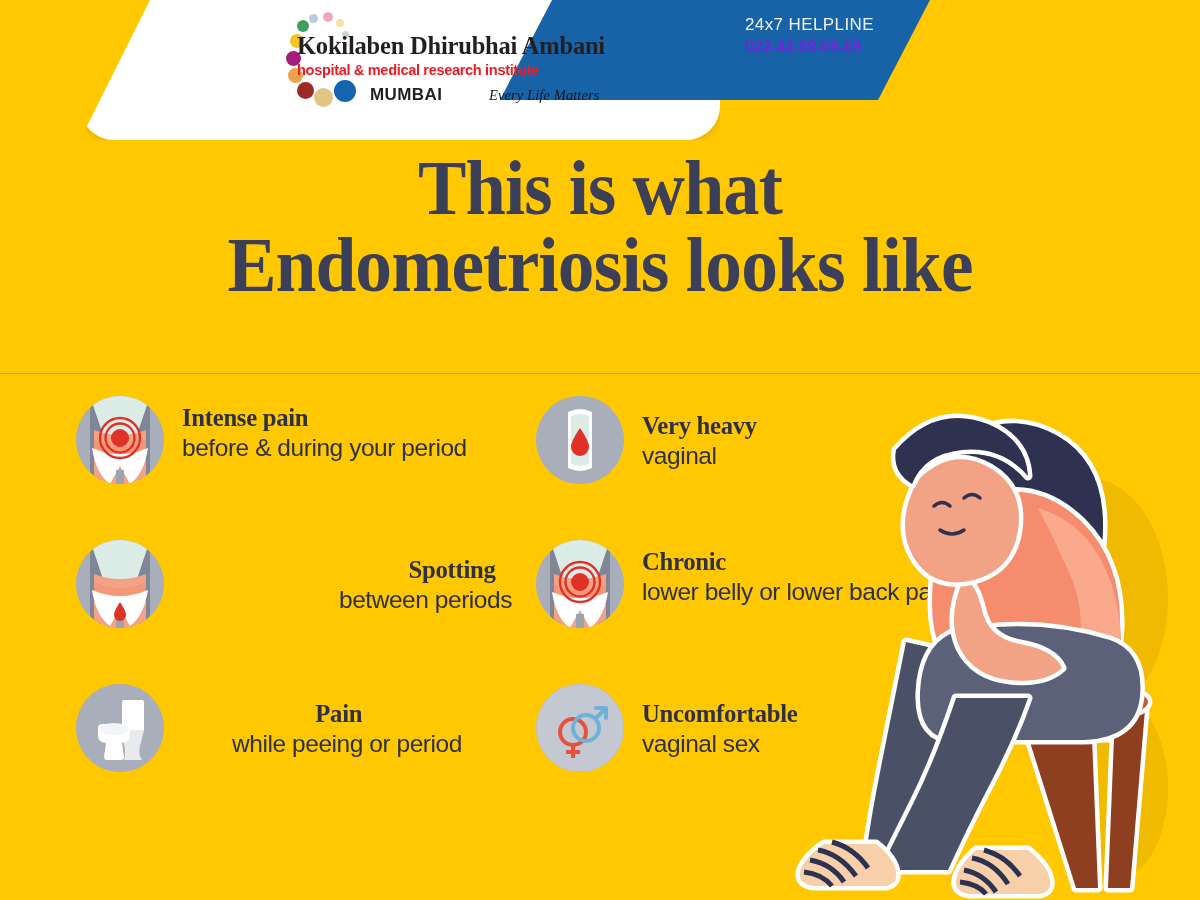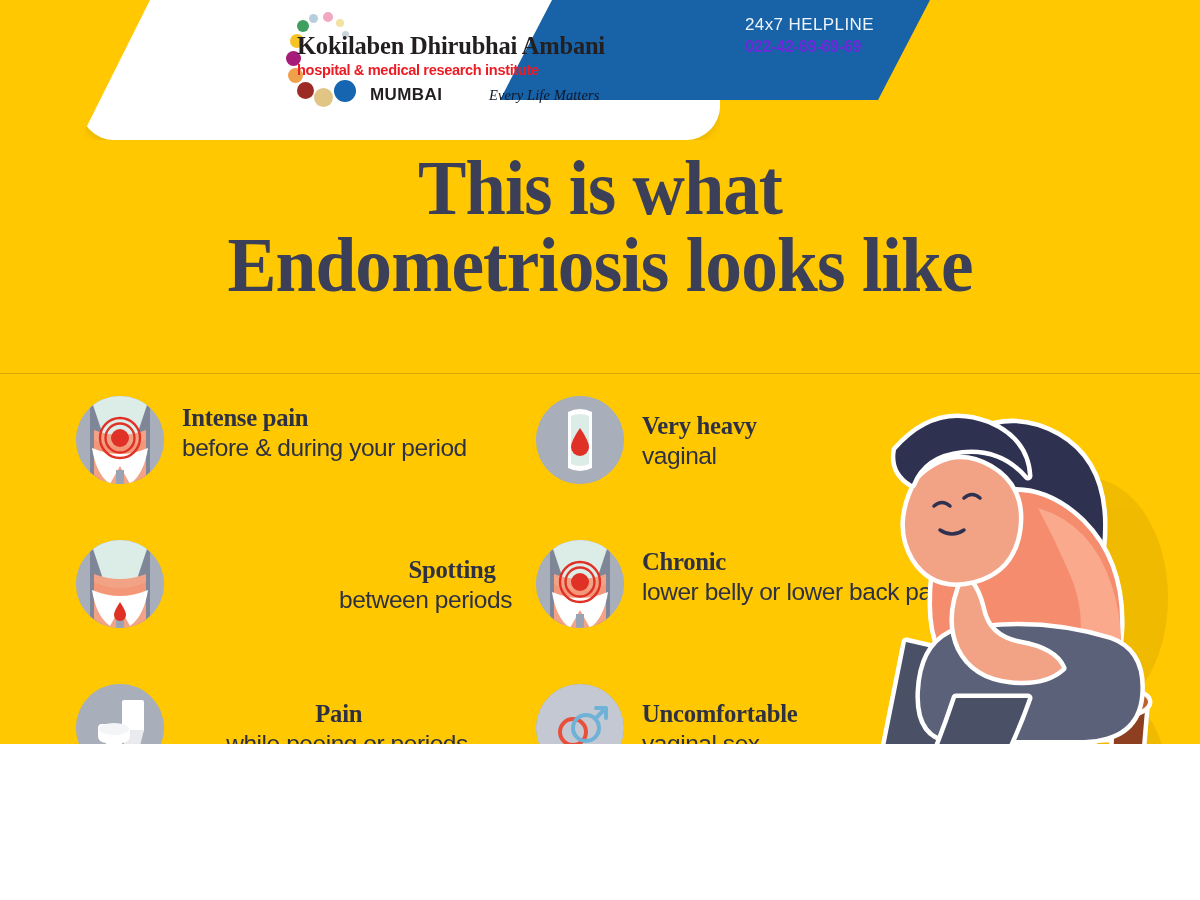--- a/index.html
+++ b/index.html
@@ -5,21 +5,21 @@
 <style>
   html,body{margin:0;padding:0;}
   body{
     width:1200px;height:900px;
     background:#ffffff;
     font-family:"Liberation Sans", sans-serif;
     overflow:hidden;
   }
   #poster{
     position:relative;
-    width:1200px;height:744px;
+    width:1200px;height:900px;
     background:#FFC800;
     overflow:hidden;
   }
 
   
   .header-wrap{position:absolute;left:0;top:0;width:1200px;height:140px;z-index:20;}
 
   .white-panel{
     position:absolute;left:80px;top:-40px;
     width:640px;height:180px;
@@ -233,21 +233,21 @@
           <svg viewBox="0 0 88 88">
             <circle cx="44" cy="44" r="44" fill="#A8AEBA"></circle>
             <rect x="46" y="16" width="22" height="32" rx="2" fill="#FFFFFF"></rect>
             <path d="M46 46 L68 46 L64 62 q-2 8 2 14 l-18 0 q2 -8 0 -16 Z" fill="#E8EAEE"></path>
             <path d="M22 44 q0 -4 4 -4 l24 0 q4 0 4 4 l0 8 q0 6 -8 7 l2 14 q0 3 -3 3 l-14 0 q-3 0 -3 -3 l2 -14 q-8 -1 -8 -7 Z" fill="#FFFFFF"></path>
             <ellipse cx="38" cy="45" rx="15" ry="6" fill="#F4F5F7"></ellipse>
           </svg>
         </div>
         <div class="txt" style="top:16px;">
           <div class="t-strong">Pain</div>
-          <div class="t-rest">while peeing or periods</div>
+          <div class="t-rest">while peeing or period</div>
         </div>
       </div>
 
     </div>
 
     <div class="col col-right">
 
       <div class="item" style="height:144px;">
         <div class="ic">
           <svg viewBox="0 0 88 88">

